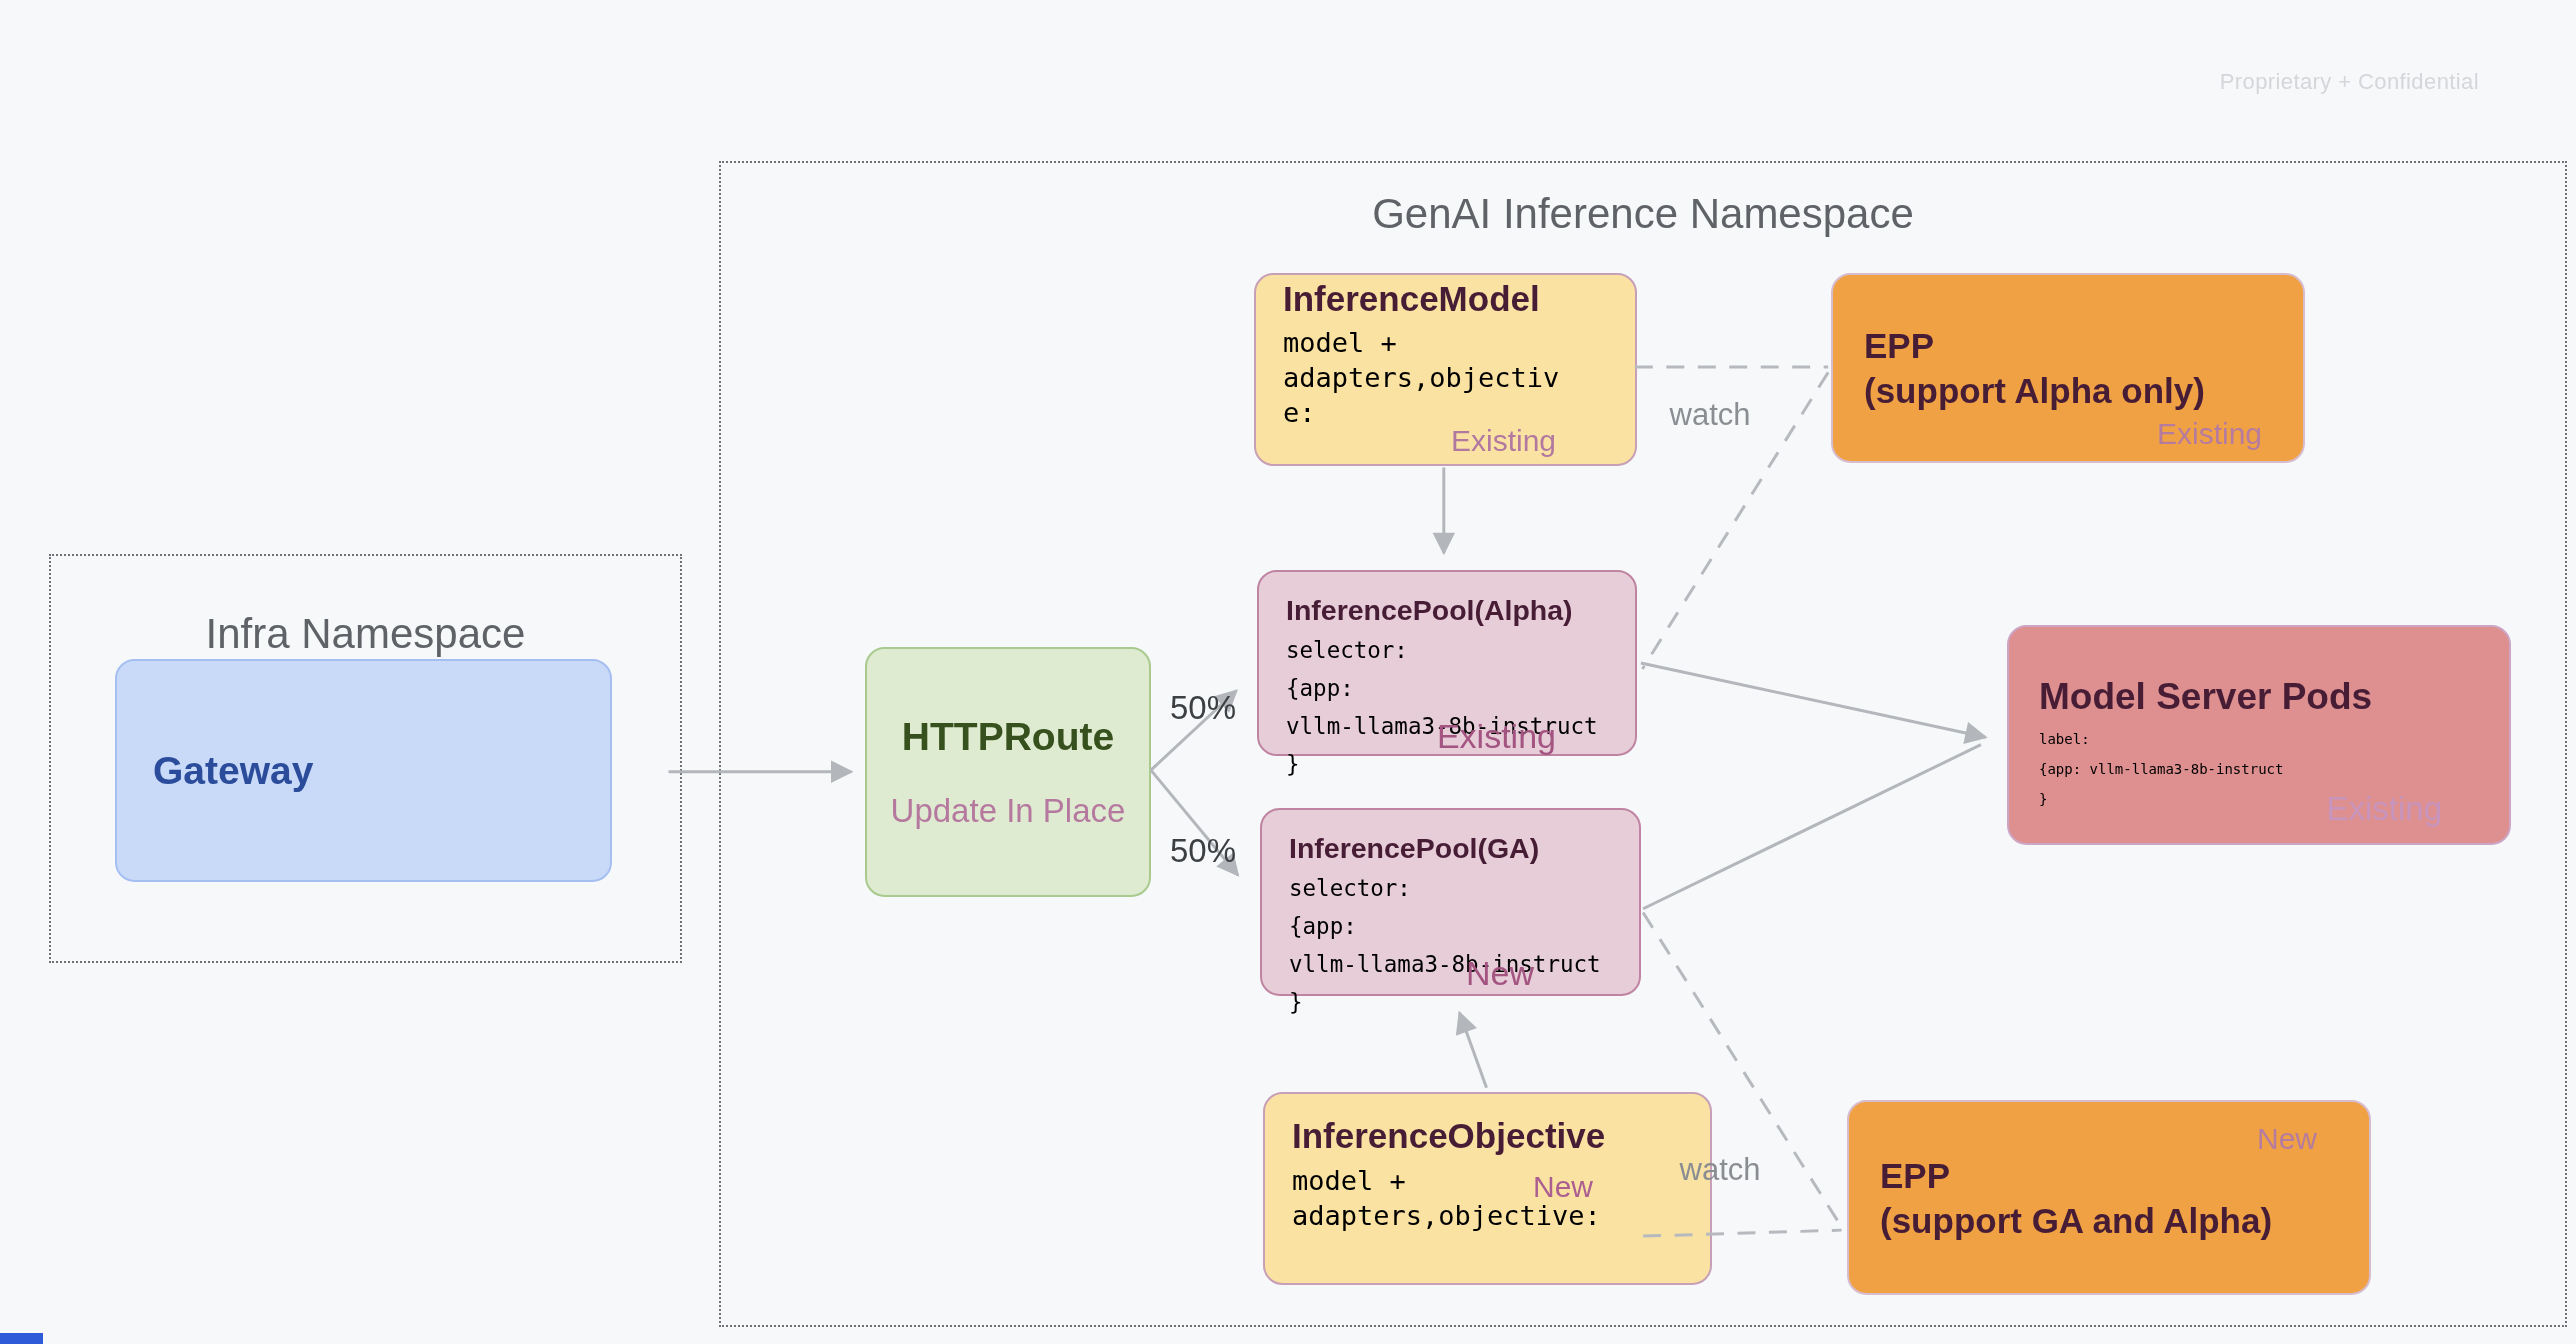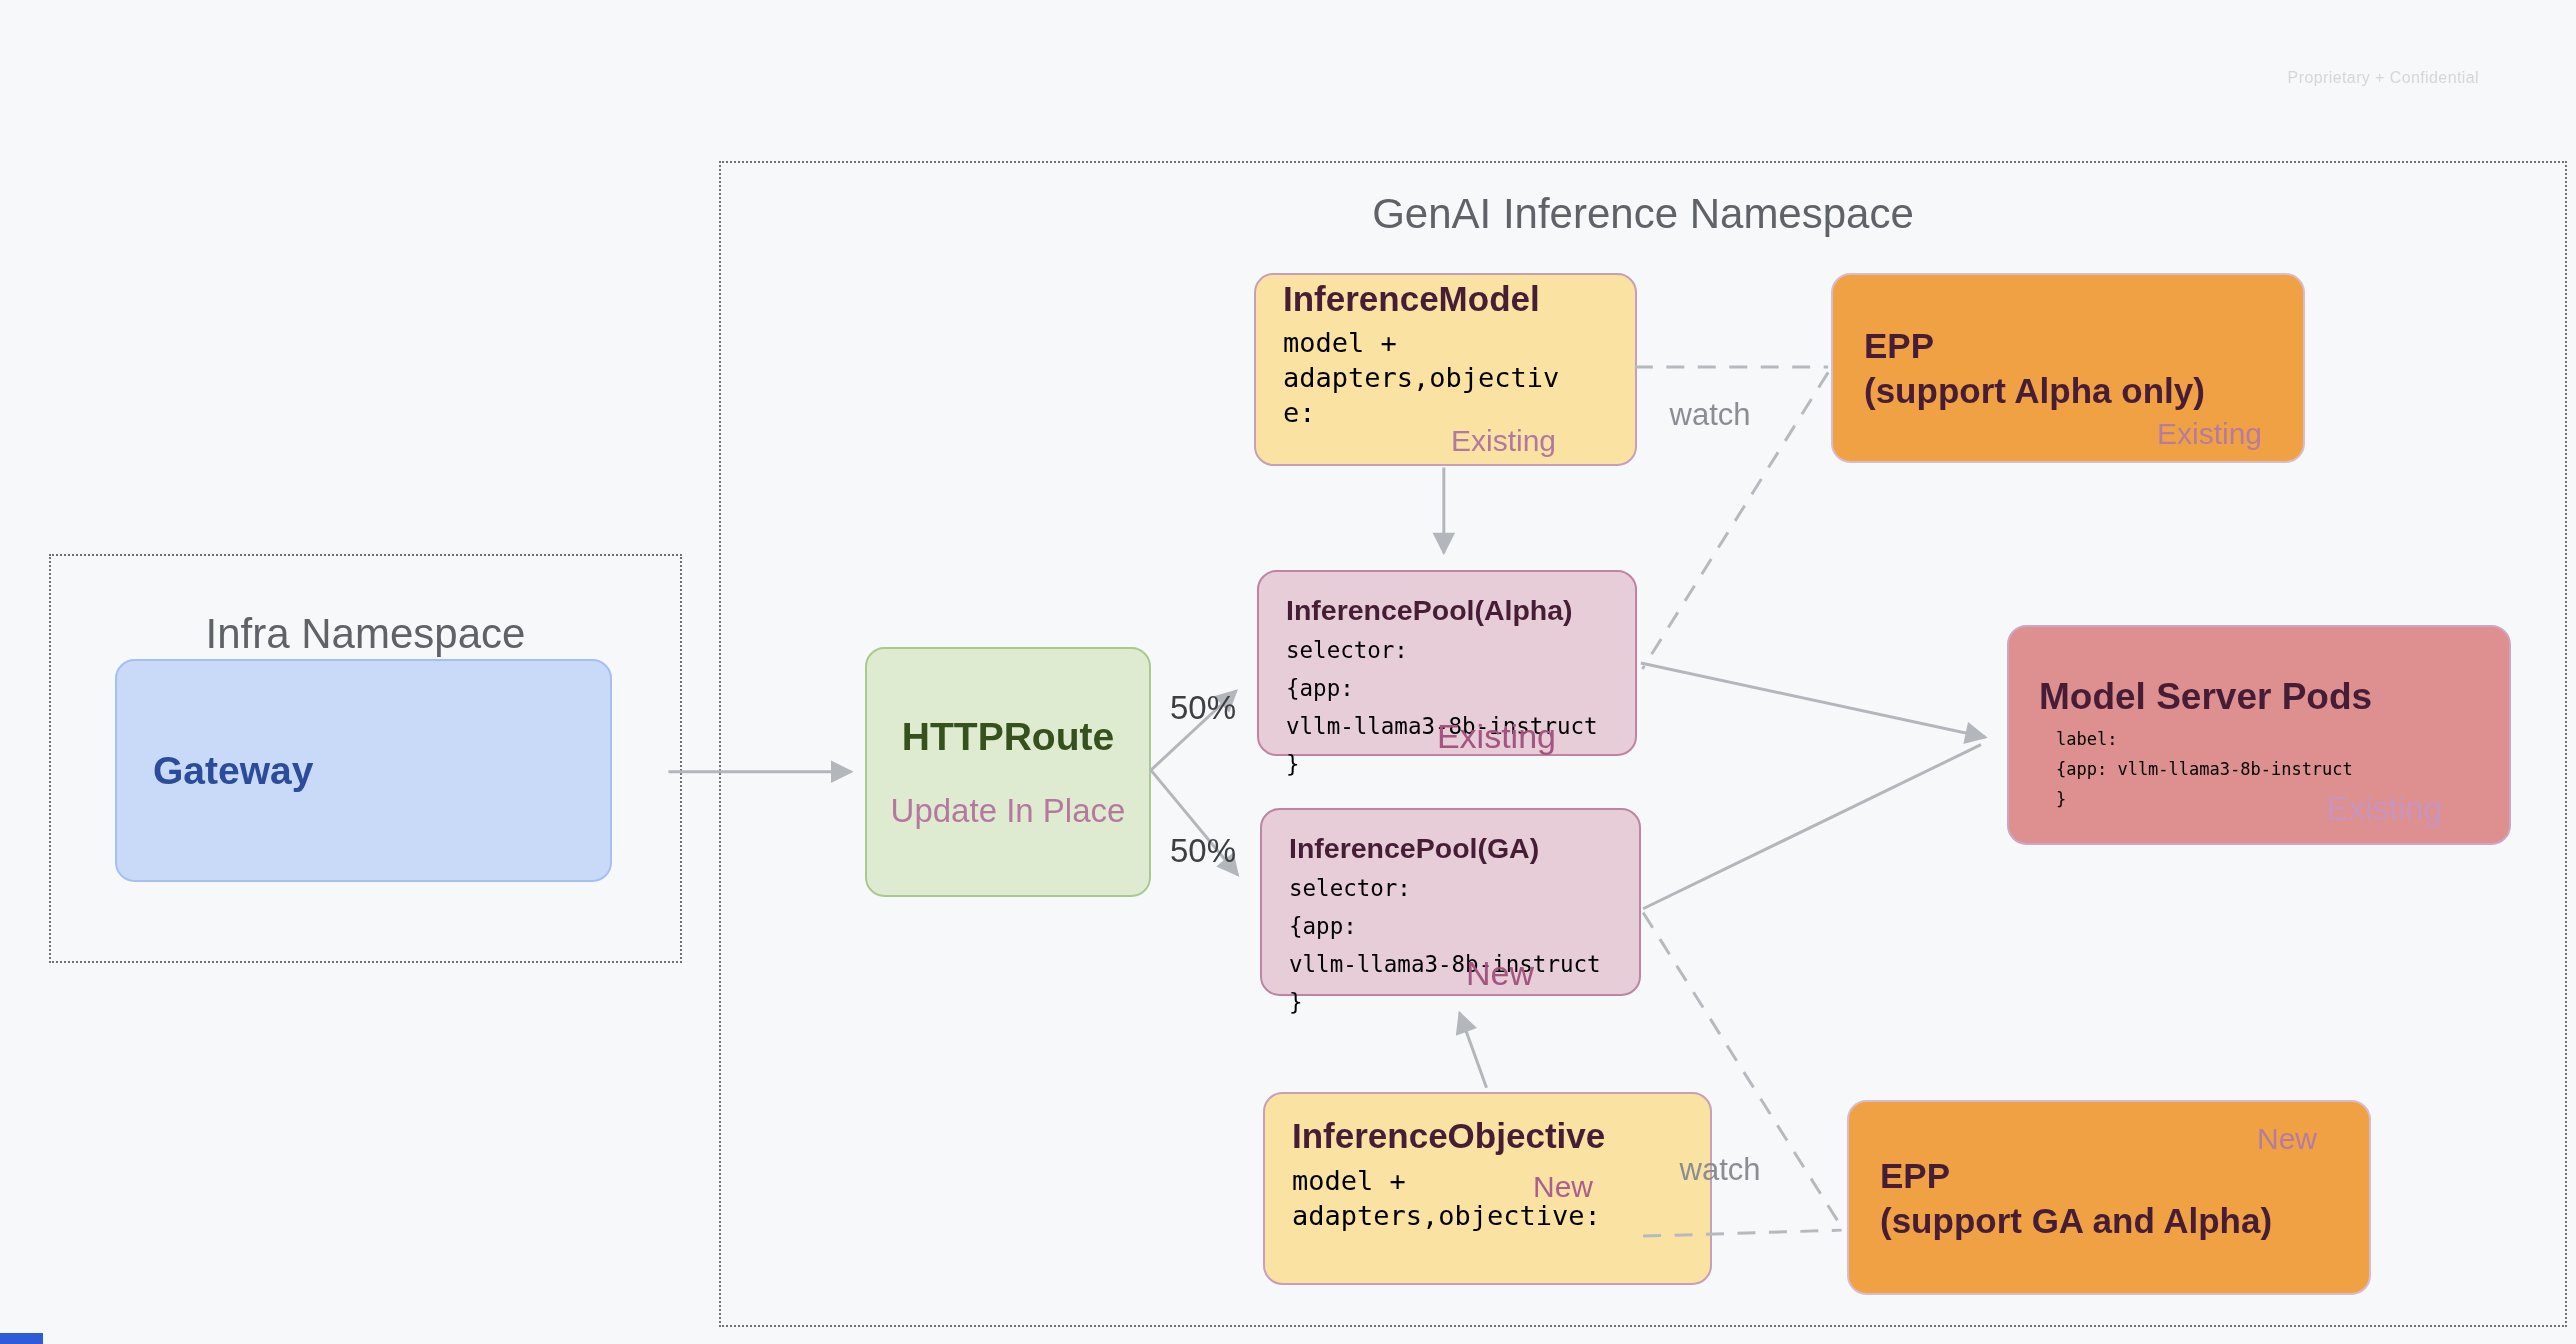--- a/index.html
+++ b/index.html
@@ -5,21 +5,21 @@
   html,body{margin:0;padding:0;background:#e9eaee;}
   .canvas{
     position:relative;
     width:2576px;height:1344px;
     background:#F7F8FA;
     font-family:"Liberation Sans",sans-serif;
     overflow:hidden;
   }
   .watermark{
     position:absolute;top:69px;right:97px;
-    font-size:16px;color:#D4D6DA;letter-spacing:0.4px;
+    font-size:22px;color:#D4D6DA;letter-spacing:0.4px;
   }
   
   .ns-box{position:absolute;border:2.2px dotted #6E7176;background:transparent;}
   .ns-infra{left:49px;top:554px;width:629px;height:405px;}
   .ns-genai{left:719px;top:161px;width:1844px;height:1162px;}
   .ns-title{
     position:absolute;left:0;width:100%;text-align:center;
     color:#5F6368;font-size:42px;
   }
   .ns-infra .ns-title{top:54px;}
@@ -70,21 +70,21 @@
   .pool-alpha{left:1257px;top:570px;width:380px;height:186px;padding:19.5px 27px;}
   .pool-ga{left:1260px;top:808px;width:381px;height:188px;padding:19.5px 27px;}
   .pool .box-title{font-size:28.5px;line-height:36px;}
   .pool .box-body{font-size:22.5px;line-height:38px;margin-top:3px;}
   .pool .status{font-size:34px;color:#A35480;}
   .pool-alpha .status{right:79px;bottom:-1.5px;}
   .pool-ga .status{right:105px;bottom:1.5px;}
 
   .model-server-pods{left:2007px;top:625px;width:504px;height:220px;padding:48px 30px 0 30px;}
   .model-server-pods .box-title{font-size:37px;line-height:43px;}
-  .model-server-pods .box-body{font-size:17px;line-height:30px;margin-top:6px;margin-left:17px;}
+  .model-server-pods .box-body{font-size:14px;line-height:30px;margin-top:6px;}
   .model-server-pods .status{right:67px;bottom:15px;font-size:33px;color:#C795BD;}
 
   .inference-objective{left:1263px;top:1092px;width:449px;height:193px;padding:19.5px 27px;}
   .inference-objective .box-title{font-size:35px;line-height:43px;}
   .inference-objective .box-body{font-size:27px;line-height:35px;margin-top:6px;}
   .inference-objective .status{left:268px;top:76px;color:#AB5E90;}
 
   .epp-ga{
     left:1847px;top:1100px;width:524px;height:195px;
     display:flex;flex-direction:column;justify-content:center;padding-left:31px;

